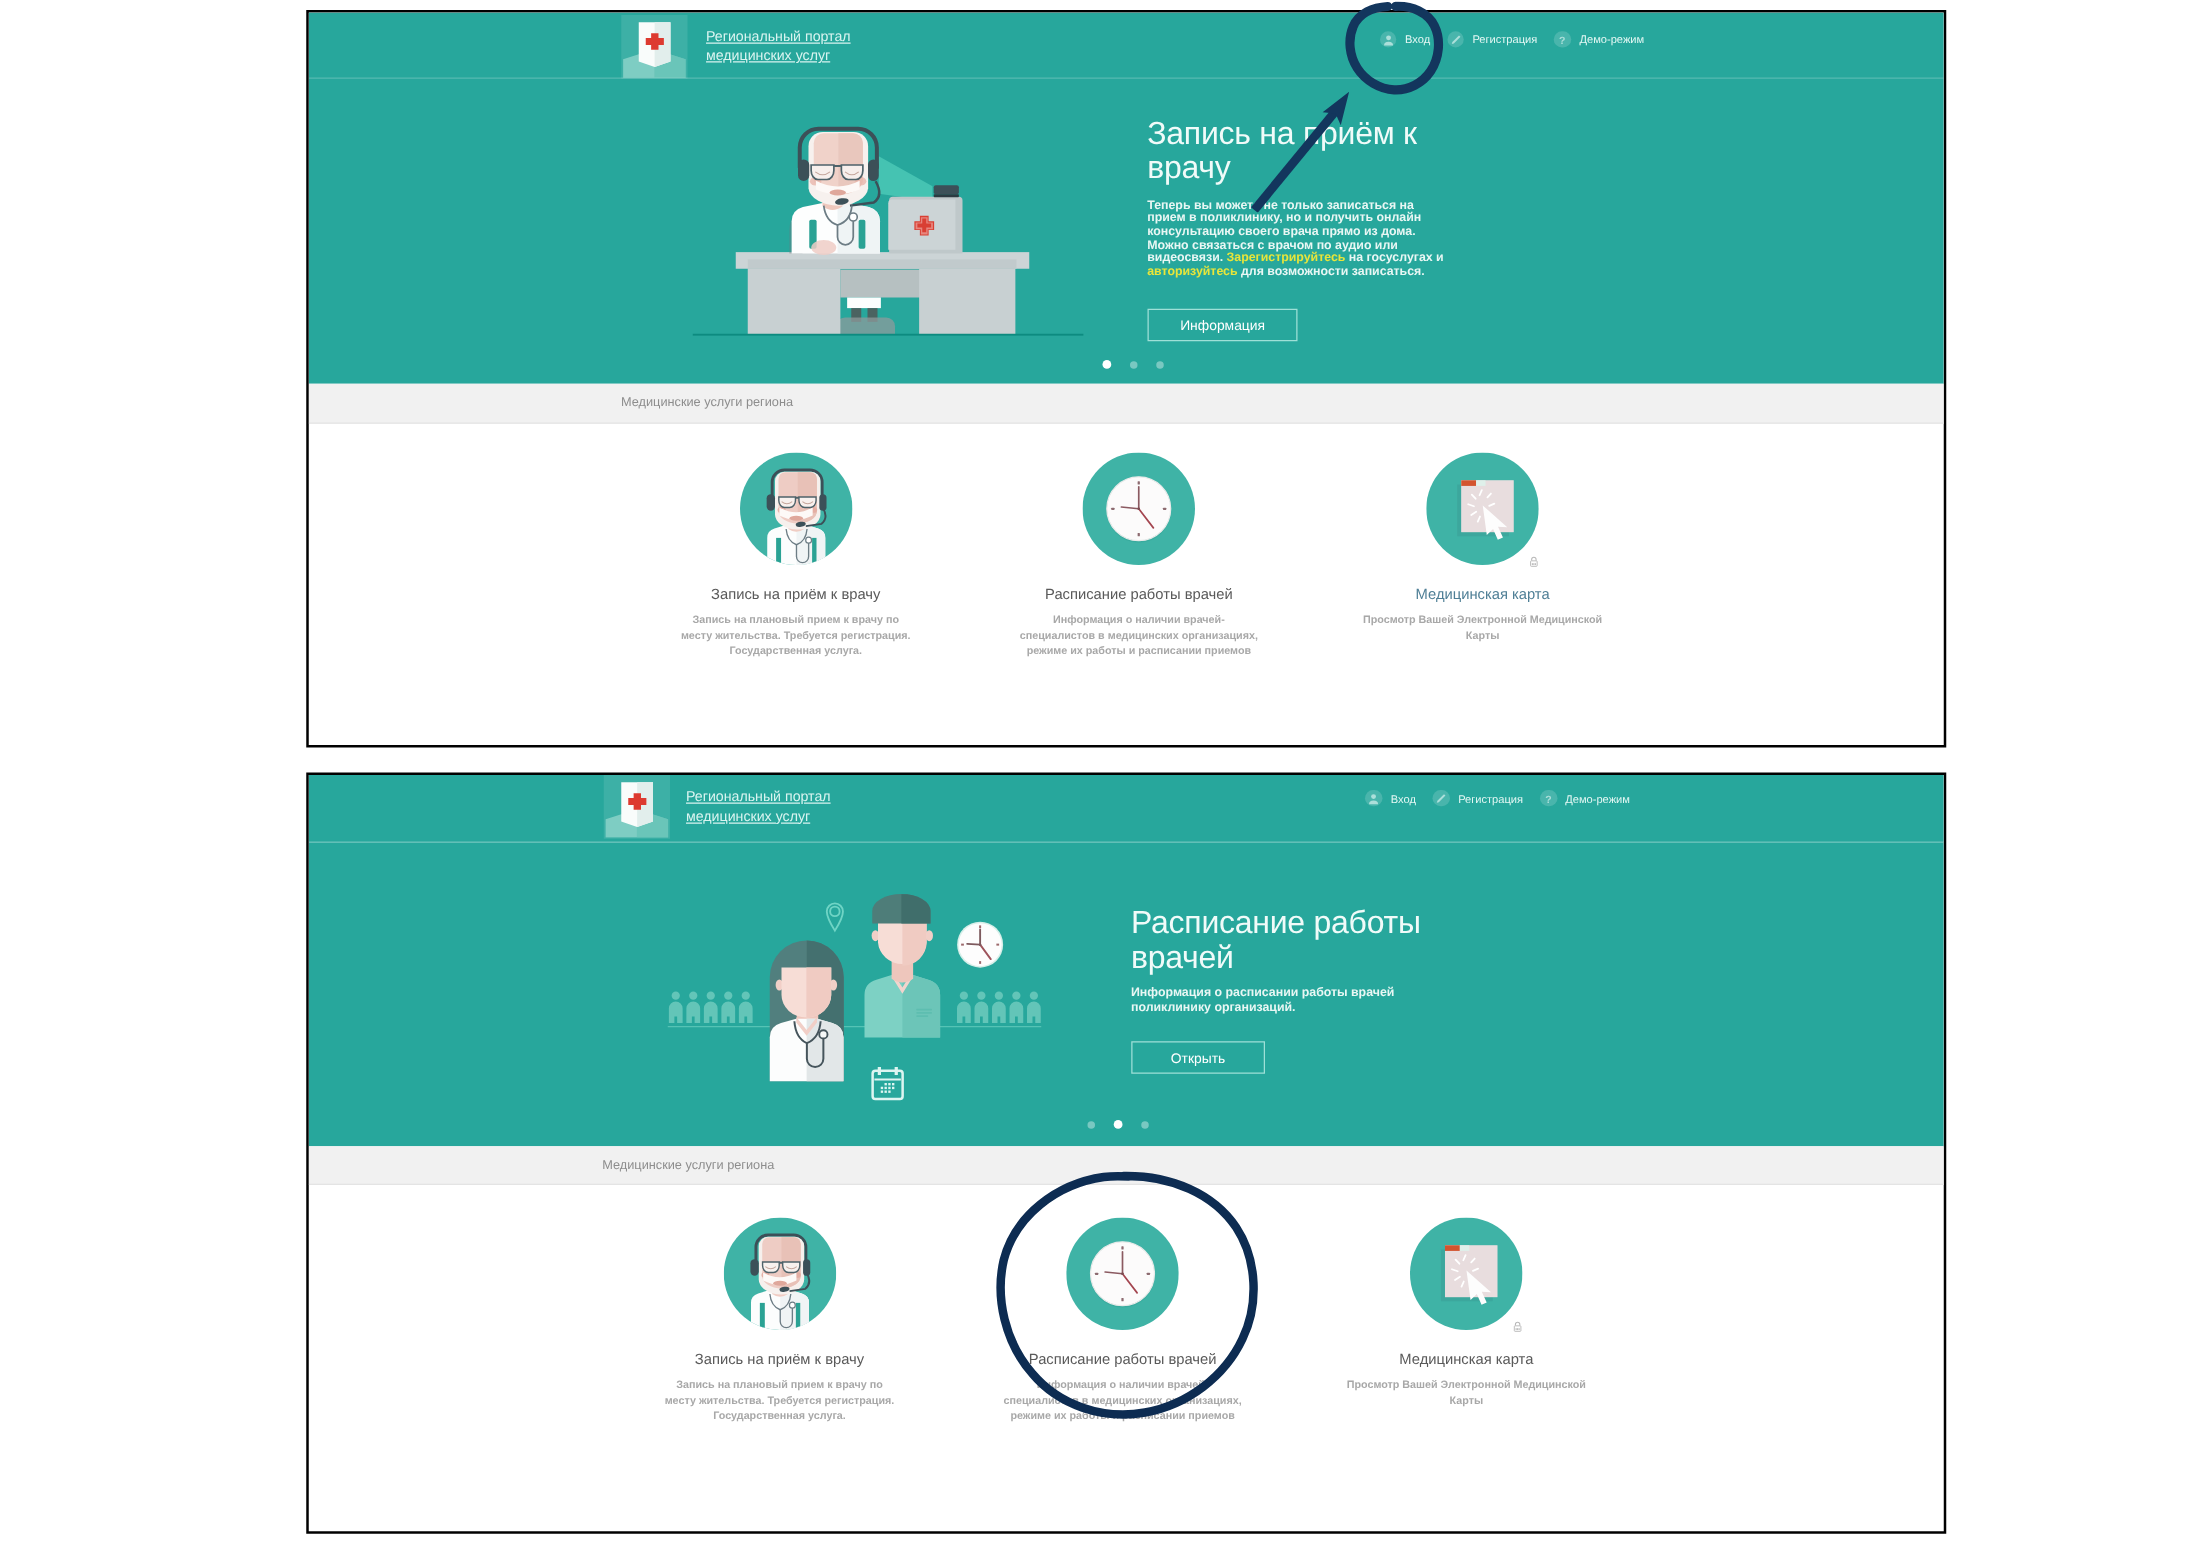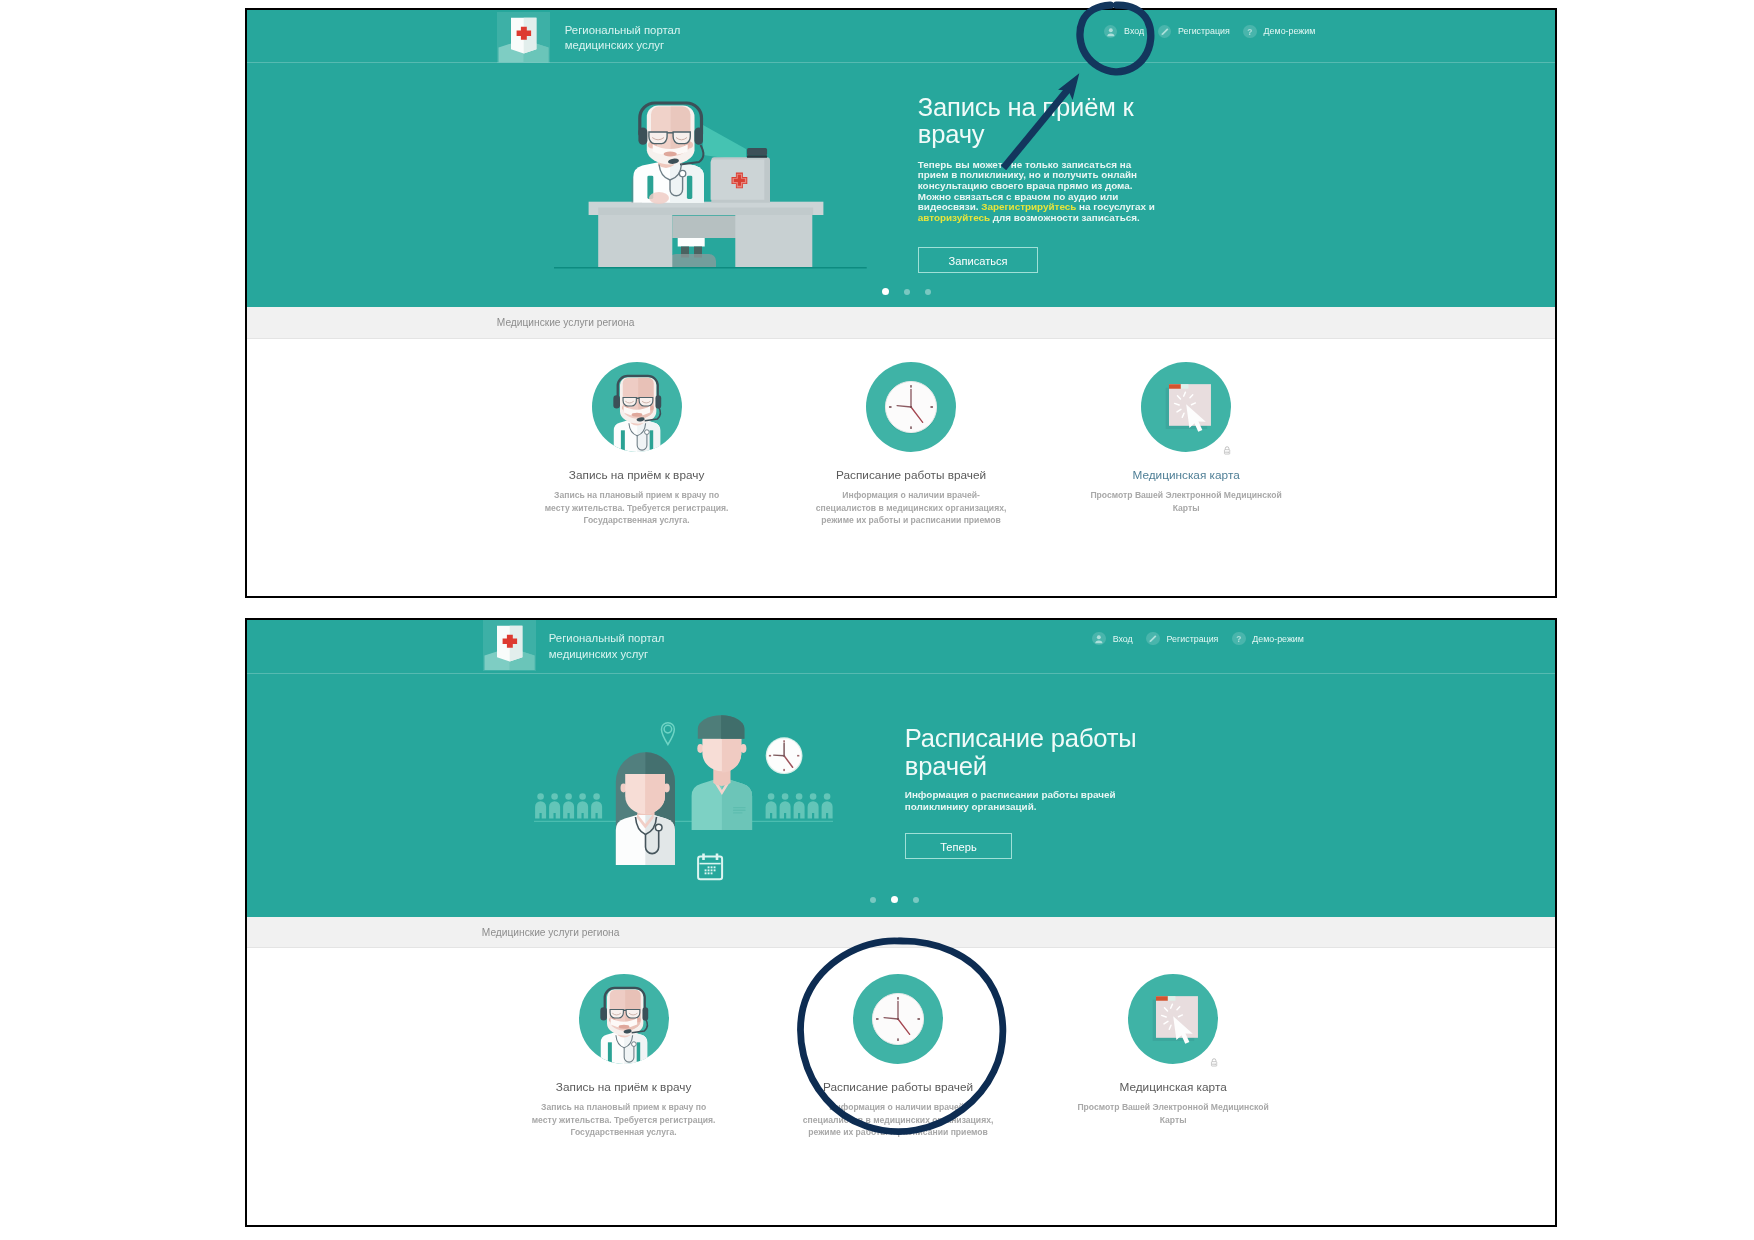--- a/index.html
+++ b/index.html
@@ -10,21 +10,21 @@
   
   .shot{position:absolute;border:2.2px solid #000;background:#fff;overflow:hidden;box-sizing:border-box;}
   #shot1{left:244.8px;top:7.6px;width:1312.4px;height:590.5px;}
   #shot2{left:244.8px;top:617.8px;width:1312.4px;height:609px;}
 
   
   .hdr{position:absolute;left:0;top:0;width:100%;background:#27a79c;box-sizing:border-box;}
   .hdr-line{position:absolute;left:0;width:100%;height:1px;background:rgba(255,255,255,.22);}
   .logo-tile{position:absolute;background:rgba(255,255,255,.10);}
   .logo-svg{position:absolute;}
-  .brand{position:absolute;color:#d9f4f0;font-size:11.35px;line-height:15.8px;white-space:nowrap;}
+  .brand{position:absolute;color:#d9f4f0;font-size:11.35px;line-height:15.8px;white-space:nowrap;text-decoration:underline;}
   .nav{position:absolute;display:flex;align-items:center;}
   .nav-item{display:flex;align-items:center;margin-right:13.5px;}
   .nav-ic{width:13.7px;height:13.7px;border-radius:50%;background:rgba(255,255,255,.16);display:flex;align-items:center;justify-content:center;margin-right:6.6px;flex:none;}
   .nav-ic svg{display:block;}
   .nav-lb{color:#e4f8f4;font-size:8.9px;white-space:nowrap;font-weight:normal;}
 
   
   .hero{position:absolute;left:0;width:100%;background:#27a79c;}
   .hero-ill{position:absolute;}
   .hero-txt{position:absolute;}
@@ -170,21 +170,21 @@
             <path d="M6.3 2.3 h3.2 v3.9 h3.9 v3.2 h-3.9 v3.9 h-3.2 v-3.9 h-3.9 v-3.2 h3.9 Z" fill="#d93f33"></path>
           </g>
 
           <rect x="193" y="48.1" width="20.1" height="7.2" rx="1.6" fill="#3c5058"></rect>
           <rect x="193" y="55.3" width="20.1" height="2.5" rx="0.6" fill="#2c3a41"></rect>
         </svg>
       </div>
       <div class="hero-txt" style="left:671px;top:30px;width:300px;">
         <div class="hero-title" style="font-size:25.6px;line-height:27px;width:232px;">Запись на приём к врачу</div>
         <div class="hero-body" style="margin-top:12px;font-size:9.9px;line-height:10.65px;width:242px;"><span>Теперь вы можете не только записаться на прием в поликлинику, но и получить онлайн консультацию своего врача прямо из дома. Можно связаться с врачом по аудио или видеосвязи. </span><span class="hl">Зарегистрируйтесь</span><span> на госуслугах и </span><span class="hl">авторизуйтесь</span><span> для возможности записаться.</span></div>
-        <div class="hero-btn" style="margin-top:23px;width:120.6px;height:26px;line-height:26px;font-size:11.1px;">Записаться</div>
+        <div class="hero-btn" style="margin-top:23px;width:120.6px;height:26px;line-height:26px;font-size:11.1px;">Информация</div>
       </div>
       <div class="dots" style="left:635.5px;top:225.1px;">
           <div class="dot on" style="width: 7px; height: 7px; margin-right: 15px; margin-top: -0.5px;"></div>
           <div class="dot" style="width: 6px; height: 6px; margin-right: 15px;"></div>
           <div class="dot" style="width: 6px; height: 6px; margin-right: 15px;"></div>
         </div>
     </div>
 
     <div class="secbar" style="top:297.3px;height:31px;">
       <span style="left:250px;top:10px;font-size:10.2px;">Медицинские услуги региона</span>
@@ -450,21 +450,21 @@
 
             <path d="M101.5 103 q1 13.5 10 17.5 q10 -4 11 -17.5" stroke="#46555c" stroke-width="1.6" fill="none"></path>
             <path d="M111.5 120.5 L111.5 133 a6.6 6.6 0 0 0 13.2 0 L124.7 116" stroke="#46555c" stroke-width="1.6" fill="none"></path>
             <circle cx="124.7" cy="113.5" r="3.3" fill="#f6f8f8" stroke="#46555c" stroke-width="1.5"></circle>
           </g>
         </svg>
       </div>
       <div class="hero-txt" style="left:658px;top:50px;width:300px;">
         <div class="hero-title" style="font-size:25.6px;line-height:28px;width:250px;">Расписание работы врачей</div>
         <div class="hero-body" style="margin-top:9px;font-size:9.9px;line-height:12.4px;width:235px;"><span>Информация о расписании работы врачей поликлинику организаций.</span></div>
-        <div class="hero-btn" style="margin-top:19px;width:107.3px;height:26px;line-height:26px;font-size:11.1px;">Теперь</div>
+        <div class="hero-btn" style="margin-top:19px;width:107.3px;height:26px;line-height:26px;font-size:11.1px;">Открыть</div>
       </div>
       <div class="dots" style="left:623.1px;top:222.9px;">
           <div class="dot" style="width: 6px; height: 6px; margin-right: 15px;"></div>
           <div class="dot on" style="width: 7px; height: 7px; margin-right: 15px; margin-top: -0.5px;"></div>
           <div class="dot" style="width: 6px; height: 6px; margin-right: 15px;"></div>
         </div>
     </div>
 
     <div class="secbar" style="top:297.3px;height:29.6px;">
       <span style="left:235px;top:10px;font-size:10.2px;">Медицинские услуги региона</span>

